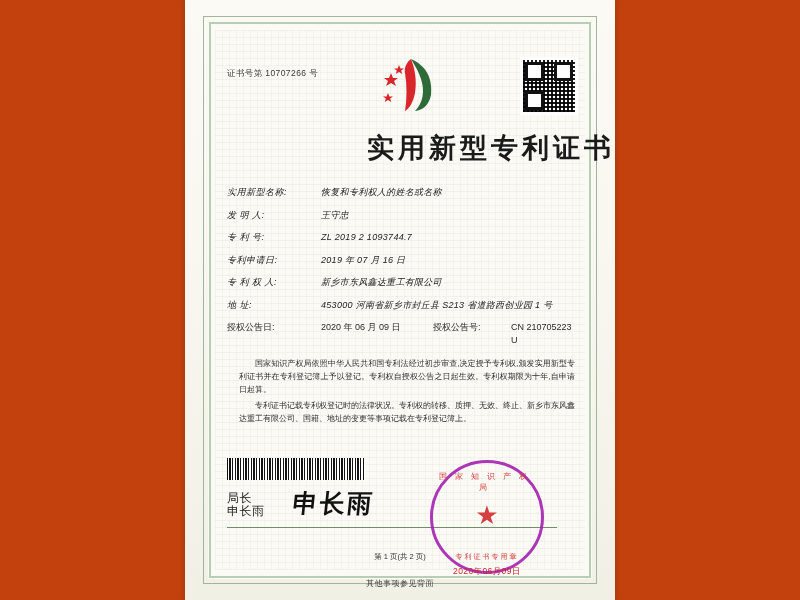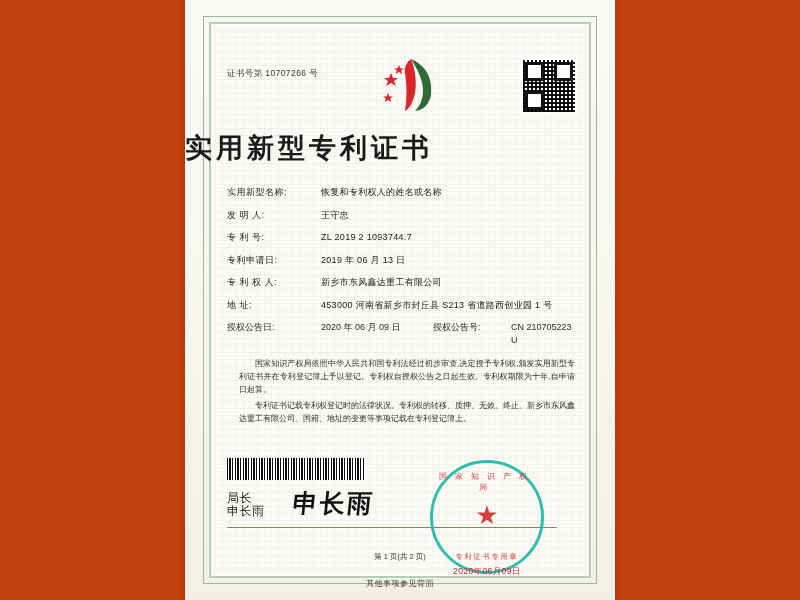--- a/index.html
+++ b/index.html
@@ -115,21 +115,21 @@
     width: 13px; height: 13px;
     border: 3px solid #111;
     background: #fff;
   }
 
   
   .main-title {
     position: absolute;
     left: 0; right: 0;
     top: 130px;
-    text-align: left;
+    text-align: right;
     font-family: "DejaVu Serif", "Liberation Serif", serif;
     font-size: 27px;
     font-weight: bold;
     letter-spacing: 4px;
     color: #1a1a1a;
   }
 
   
   .fields {
     position: absolute;
@@ -137,20 +137,21 @@
     top: 186px;
     right: 40px;
     font-size: 9px;
     color: #2b2b2b;
   }
   .field-row {
     display: flex;
     align-items: flex-end;
     margin-bottom: 9.5px;
     line-height: 13px;
+    font-style: italic;
   }
   .field-label {
     width: 94px;
     flex: 0 0 94px;
     letter-spacing: 0.5px;
     color: #222;
   }
   .field-value {
     flex: 1;
     color: #222;
@@ -227,21 +228,21 @@
     background: #6f8f6c;
   }
 
   
   .seal {
     position: absolute;
     left: 245px;
     top: 460px;
     width: 108px;
     height: 108px;
-    border: 3px solid #14b8a6;
+    border: 3px solid #a21caf;
     border-radius: 50%;
     color: #d0262a;
     opacity: 0.88;
   }
   .seal-star {
     position: absolute;
     left: 50%;
     top: 50%;
     transform: translate(-50%, -56%);
     font-size: 26px;
@@ -334,21 +335,21 @@
       <div class="field-row">
         <div class="field-label">发 明 人:</div>
         <div class="field-value">王守忠</div>
       </div>
       <div class="field-row">
         <div class="field-label">专 利 号:</div>
         <div class="field-value">ZL 2019 2 1093744.7</div>
       </div>
       <div class="field-row">
         <div class="field-label">专利申请日:</div>
-        <div class="field-value">2019 年 06 月 13 日</div>
+        <div class="field-value">2019 年 07 月 16 日</div>
       </div>
       <div class="field-row">
         <div class="field-label">专 利 权 人:</div>
         <div class="field-value">新乡市东风鑫达重工有限公司</div>
       </div>
       <div class="field-row">
         <div class="field-label">地      址:</div>
         <div class="field-value">453000 河南省新乡市封丘县 S213 省道路西创业园 1 号</div>
       </div>
       <div class="two-col">

